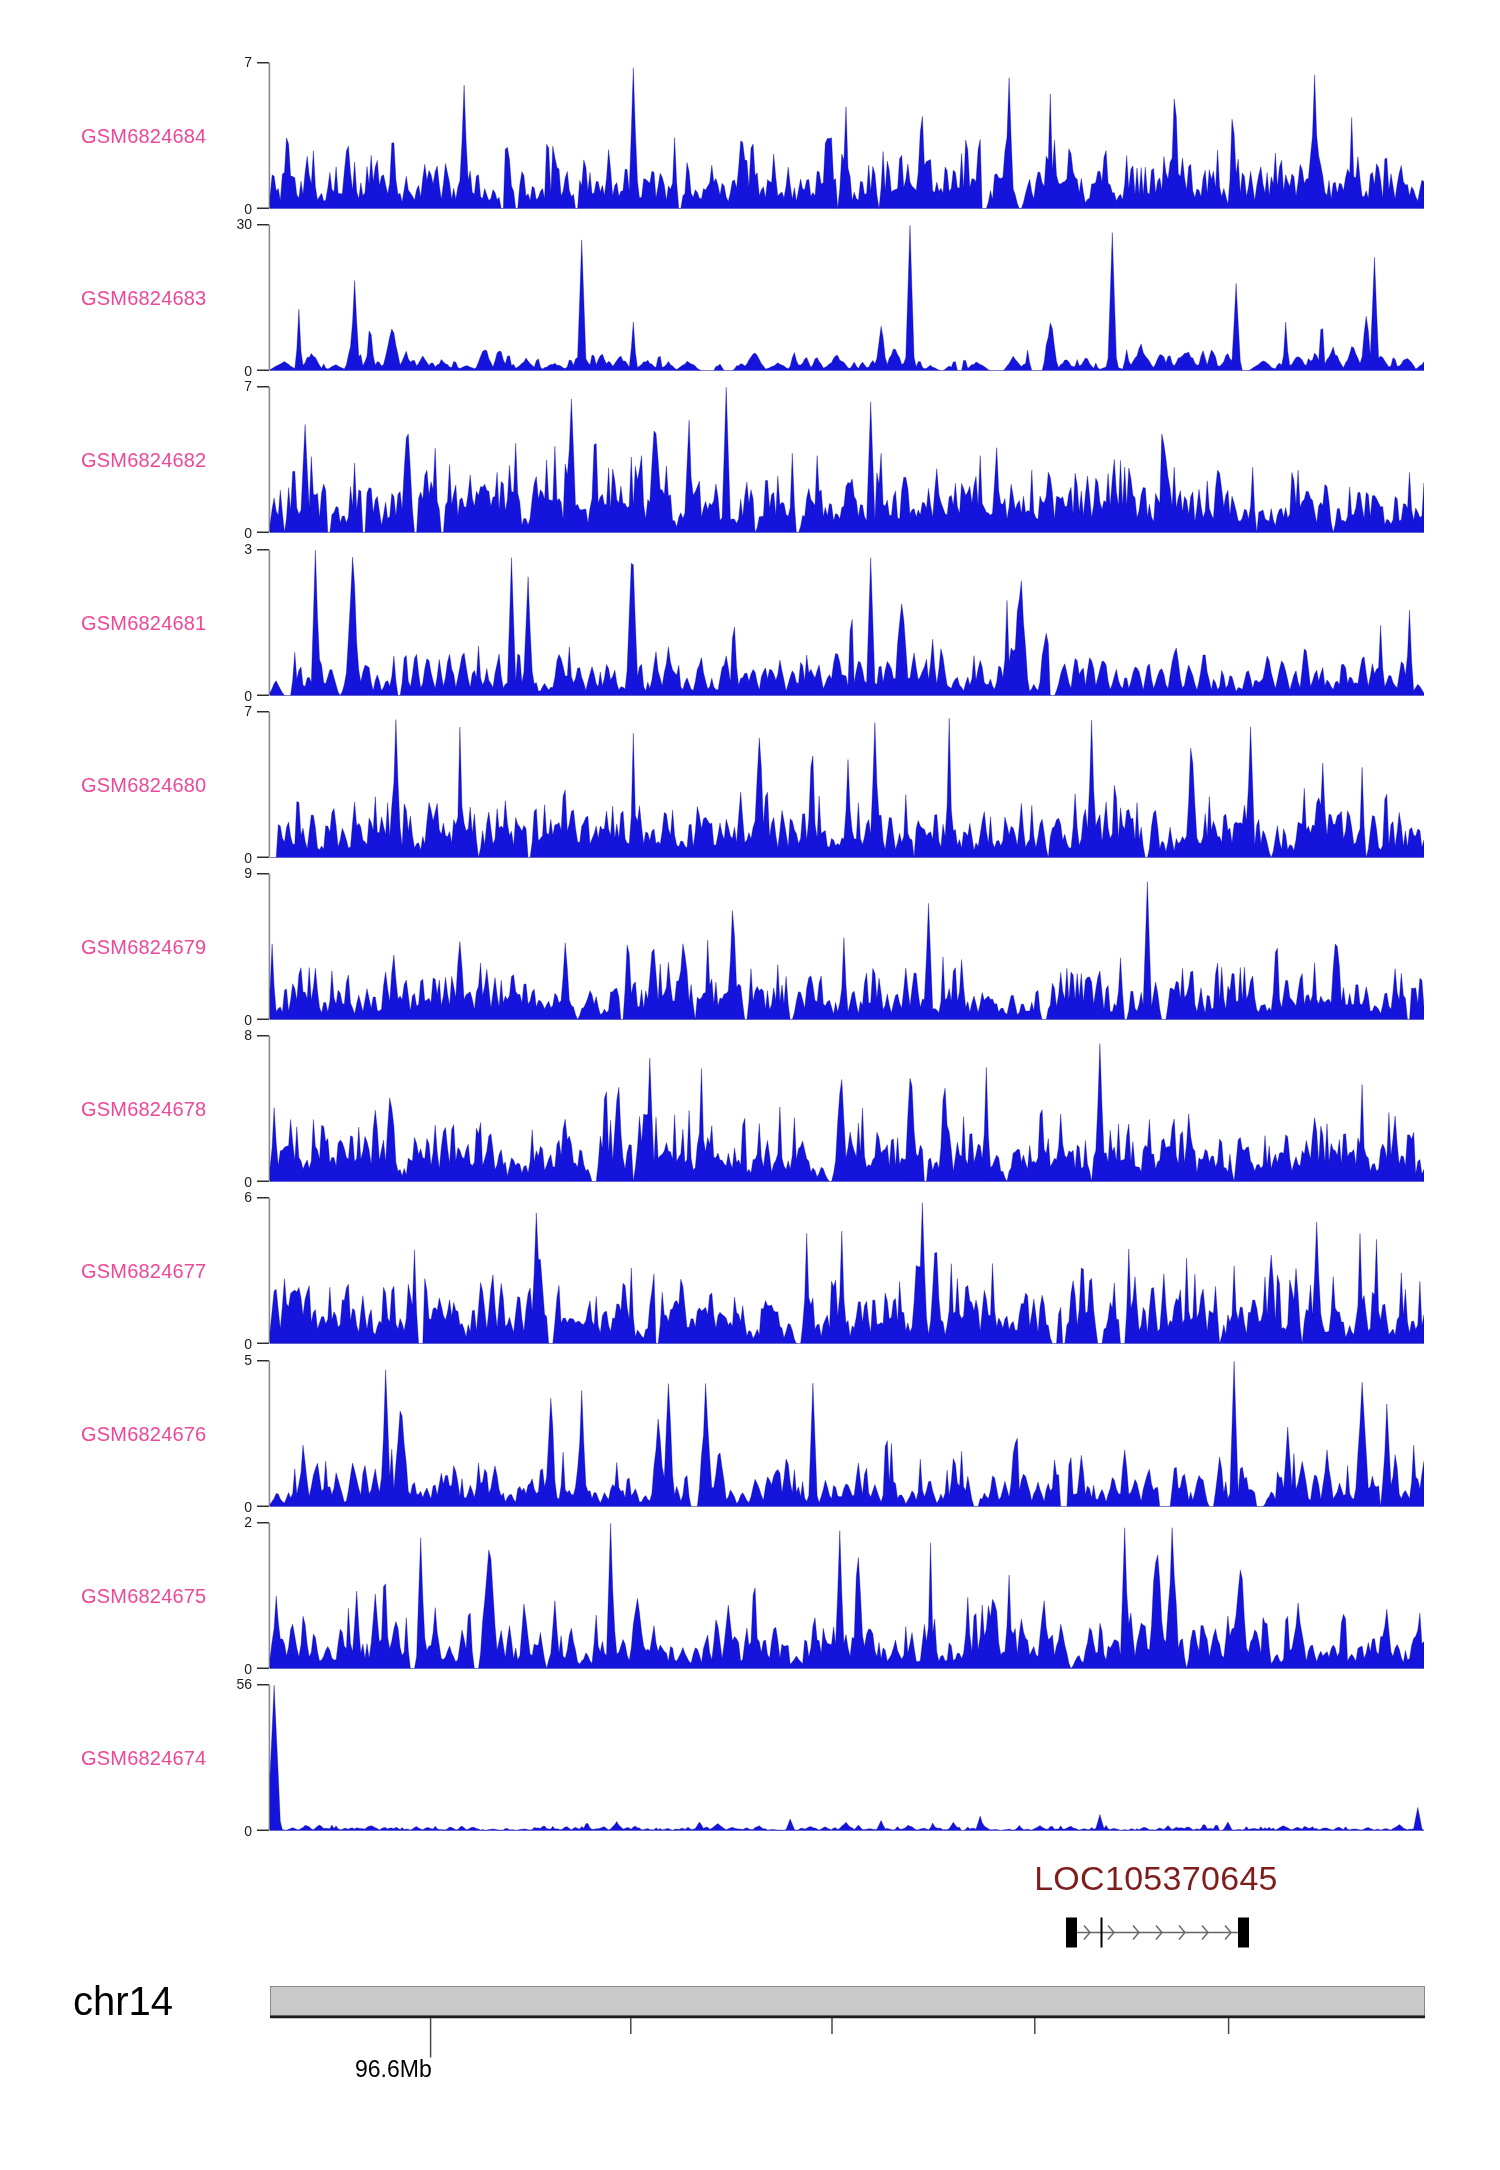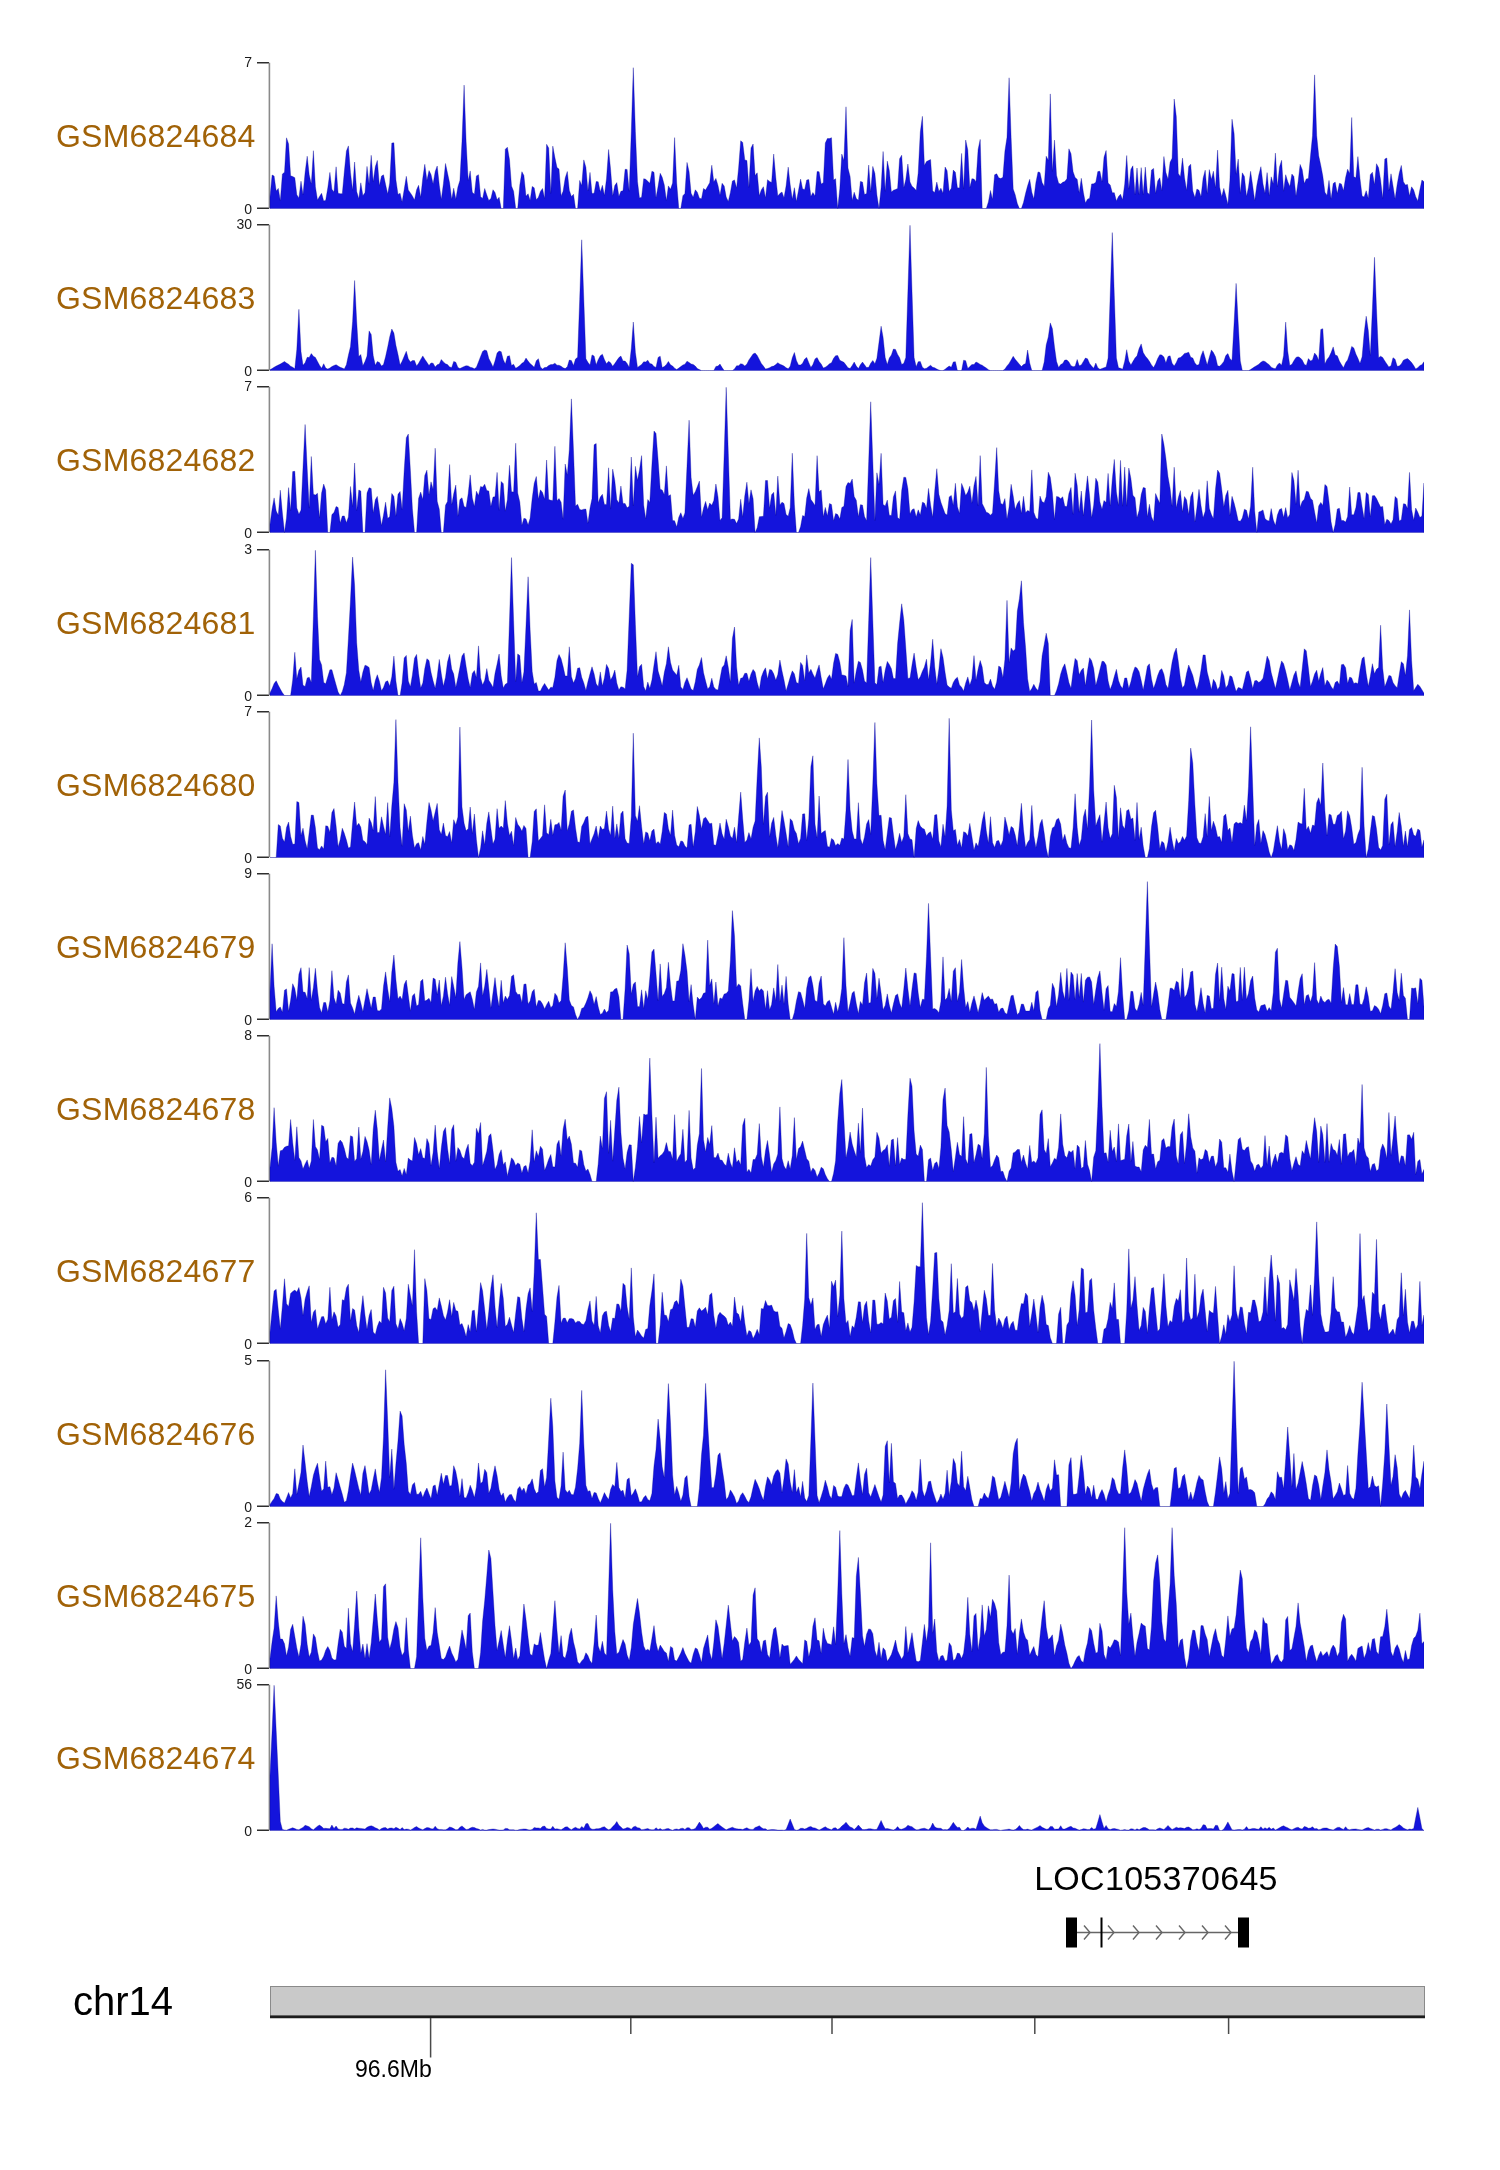--- a/index.html
+++ b/index.html
@@ -1,26 +1,26 @@
 <!DOCTYPE html>
 <html><head>
 <meta charset="utf-8">
 <style>
   html,body{margin:0;padding:0;background:#fff;}
   .page{position:relative;width:1500px;height:2170px;background:#ffffff;overflow:hidden;
         font-family:"Liberation Sans",sans-serif;color:#000;}
   .track-row{position:absolute;left:0;width:1500px;height:147px;}
-  .track-label{position:absolute;left:56px;top:50%;transform:translateY(-50%);
-        font-size:32px;letter-spacing:0.2px;white-space:nowrap;color:#a16207;}
+  .track-label{position:absolute;left:81px;top:50%;transform:translateY(-50%);
+        font-size:20px;letter-spacing:0.2px;white-space:nowrap;color:#ec4899;}
   .yl{position:absolute;left:0;width:252px;text-align:right;font-size:14px;line-height:14px;color:#1a1a1a;}
   .yl.max{top:-7px;}
   .yl.zero{bottom:-7px;}
   .plot-svg{position:absolute;left:256px;top:0;width:1168px;height:147px;display:block;}
   .gene-label{position:absolute;left:1016px;top:1859px;width:280px;text-align:center;
-        font-size:34px;letter-spacing:0.3px;color:#000000;}
+        font-size:34px;letter-spacing:0.3px;color:#7f1d1d;}
   .gene-model{position:absolute;left:1060px;top:1912px;width:200px;height:44px;display:block;}
   .chr-label{position:absolute;left:73px;top:1979px;width:200px;font-size:40px;line-height:44px;color:#000;}
   .chr-axis{position:absolute;left:270px;top:1986px;width:1156px;height:80px;display:block;}
   .chr-tick-label{position:absolute;left:355px;top:2056px;width:150px;
         font-size:23px;color:#000;}
 </style>
 </head>
 <body>
 
 <div class="page">

